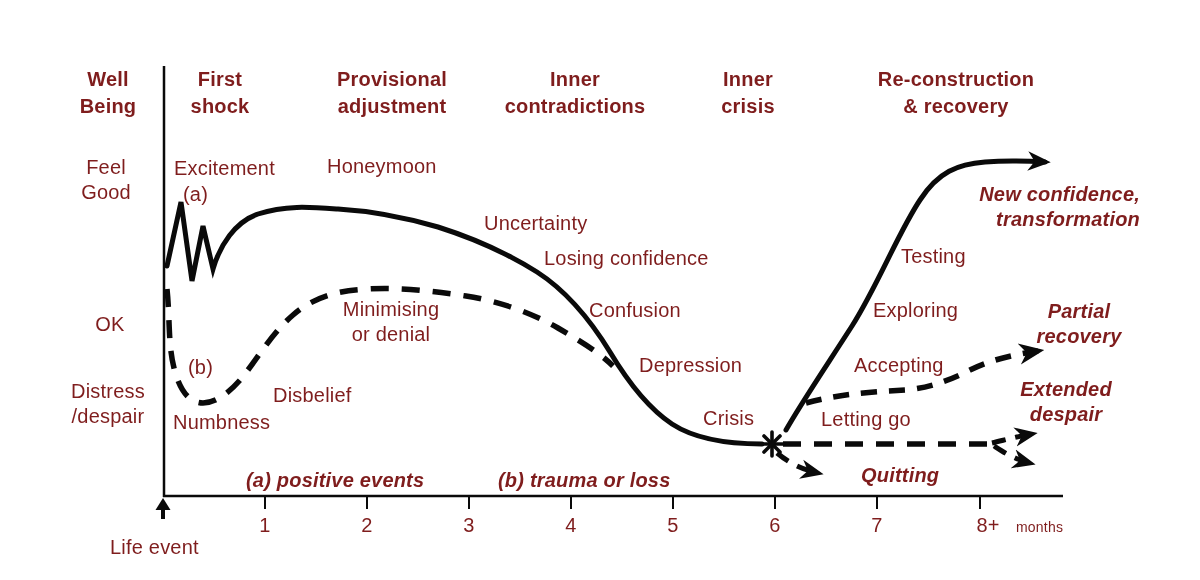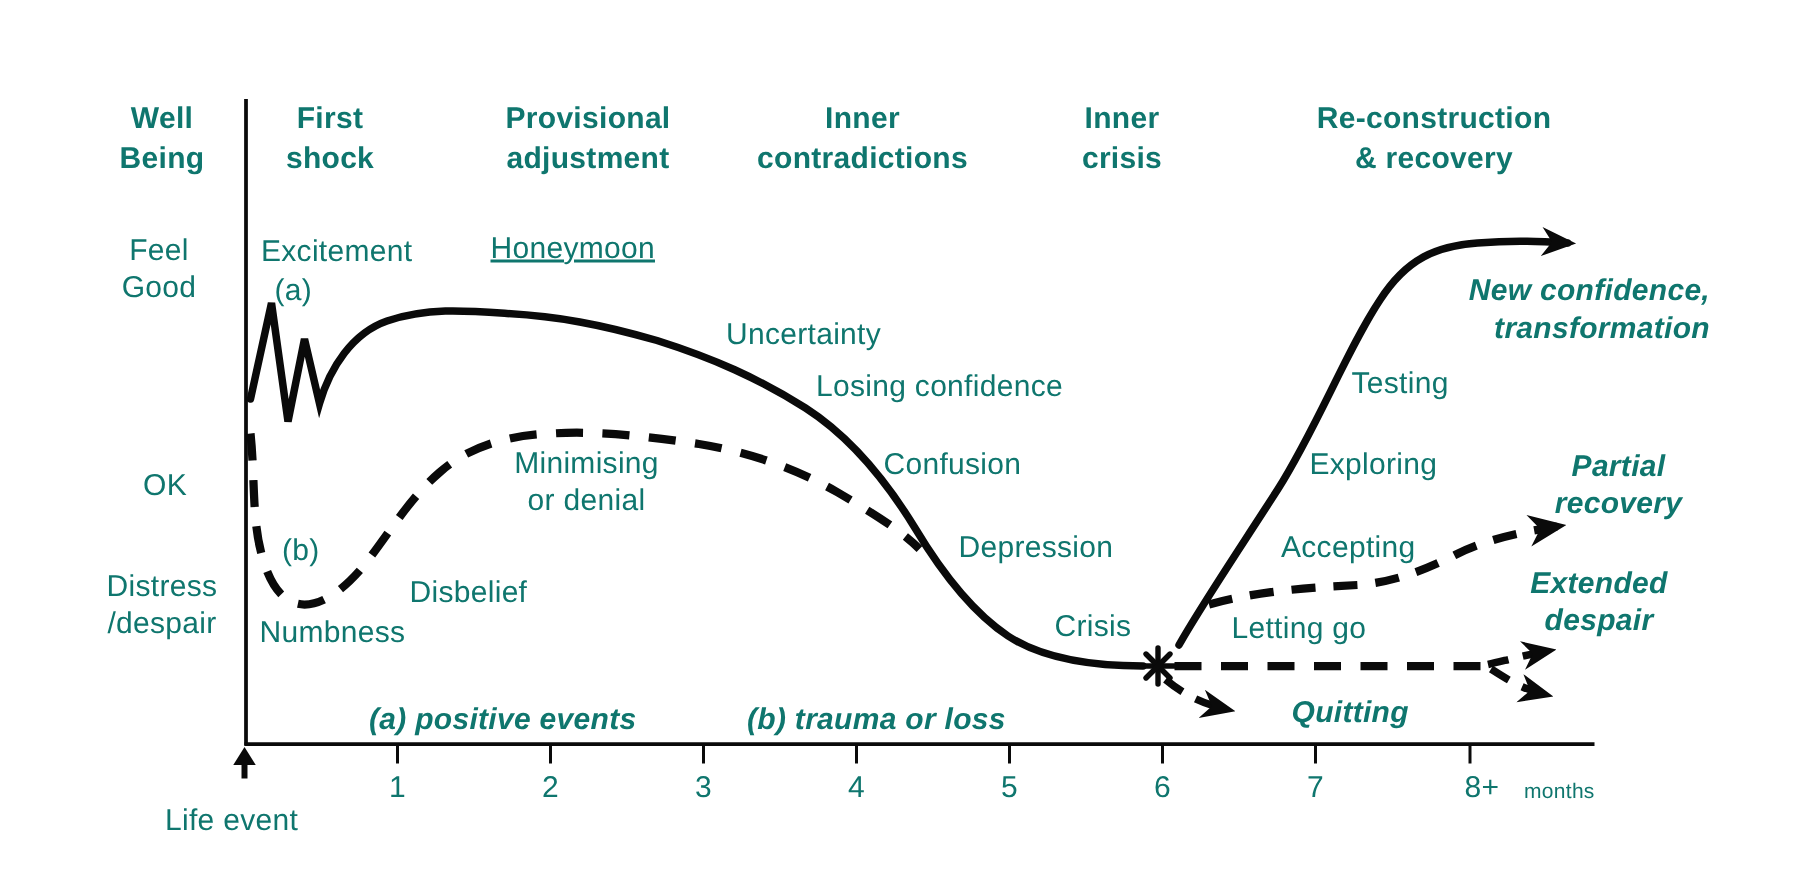--- a/index.html
+++ b/index.html
@@ -1,20 +1,20 @@
 <!DOCTYPE html>
 <html><head>
 <meta charset="utf-8">
 <style>
   html,body{margin:0;padding:0;background:#ffffff;}
   body{width:1200px;height:580px;font-family:"Liberation Sans",sans-serif;}
   .stage{position:relative;width:1200px;height:580px;background:#ffffff;color:#0a0a0a;overflow:hidden;}
   .stage svg{position:absolute;left:0;top:0;}
   .lbl{position:absolute;font-size:20px;line-height:25px;letter-spacing:0.2px;
-       white-space:pre-line;color:#0f766e;}
+       white-space:pre-line;color:#7f1d1d;}
   .hdr{font-weight:bold;line-height:27px;text-align:center;}
   .ctr{text-align:center;}
   .rt{text-align:right;}
   .ita{font-style:italic;font-weight:bold;}
   .num{text-align:center;}
   .small{font-size:14px;line-height:20px;}
 </style>
 </head>
 <body>
 
@@ -102,21 +102,21 @@
 &amp; recovery</div>
 
   <div class="lbl ctr" style="left:51px;top:155px;width:110px;">Feel
 Good</div>
   <div class="lbl ctr" style="left:55px;top:272px;width:110px;margin-top:40px;">OK</div>
   <div class="lbl ctr" style="left:53px;top:379px;width:110px;">Distress
 /despair</div>
 
   <div class="lbl" style="left:174px;top:156px;">Excitement</div>
   <div class="lbl" style="left:183px;top:182px;">(a)</div>
-  <div class="lbl" style="left:327px;top:154px;text-decoration:underline;">Honeymoon</div>
+  <div class="lbl" style="left:327px;top:154px;">Honeymoon</div>
   <div class="lbl" style="left:484px;top:211px;">Uncertainty</div>
   <div class="lbl" style="left:544px;top:246px;">Losing confidence</div>
   <div class="lbl" style="left:589px;top:298px;">Confusion</div>
   <div class="lbl" style="left:639px;top:353px;">Depression</div>
   <div class="lbl" style="left:703px;top:406px;">Crisis</div>
   <div class="lbl" style="left:901px;top:244px;">Testing</div>
   <div class="lbl" style="left:873px;top:298px;">Exploring</div>
 
   <div class="lbl" style="left:173px;top:410px;">Numbness</div>
   <div class="lbl" style="left:188px;top:355px;">(b)</div>

